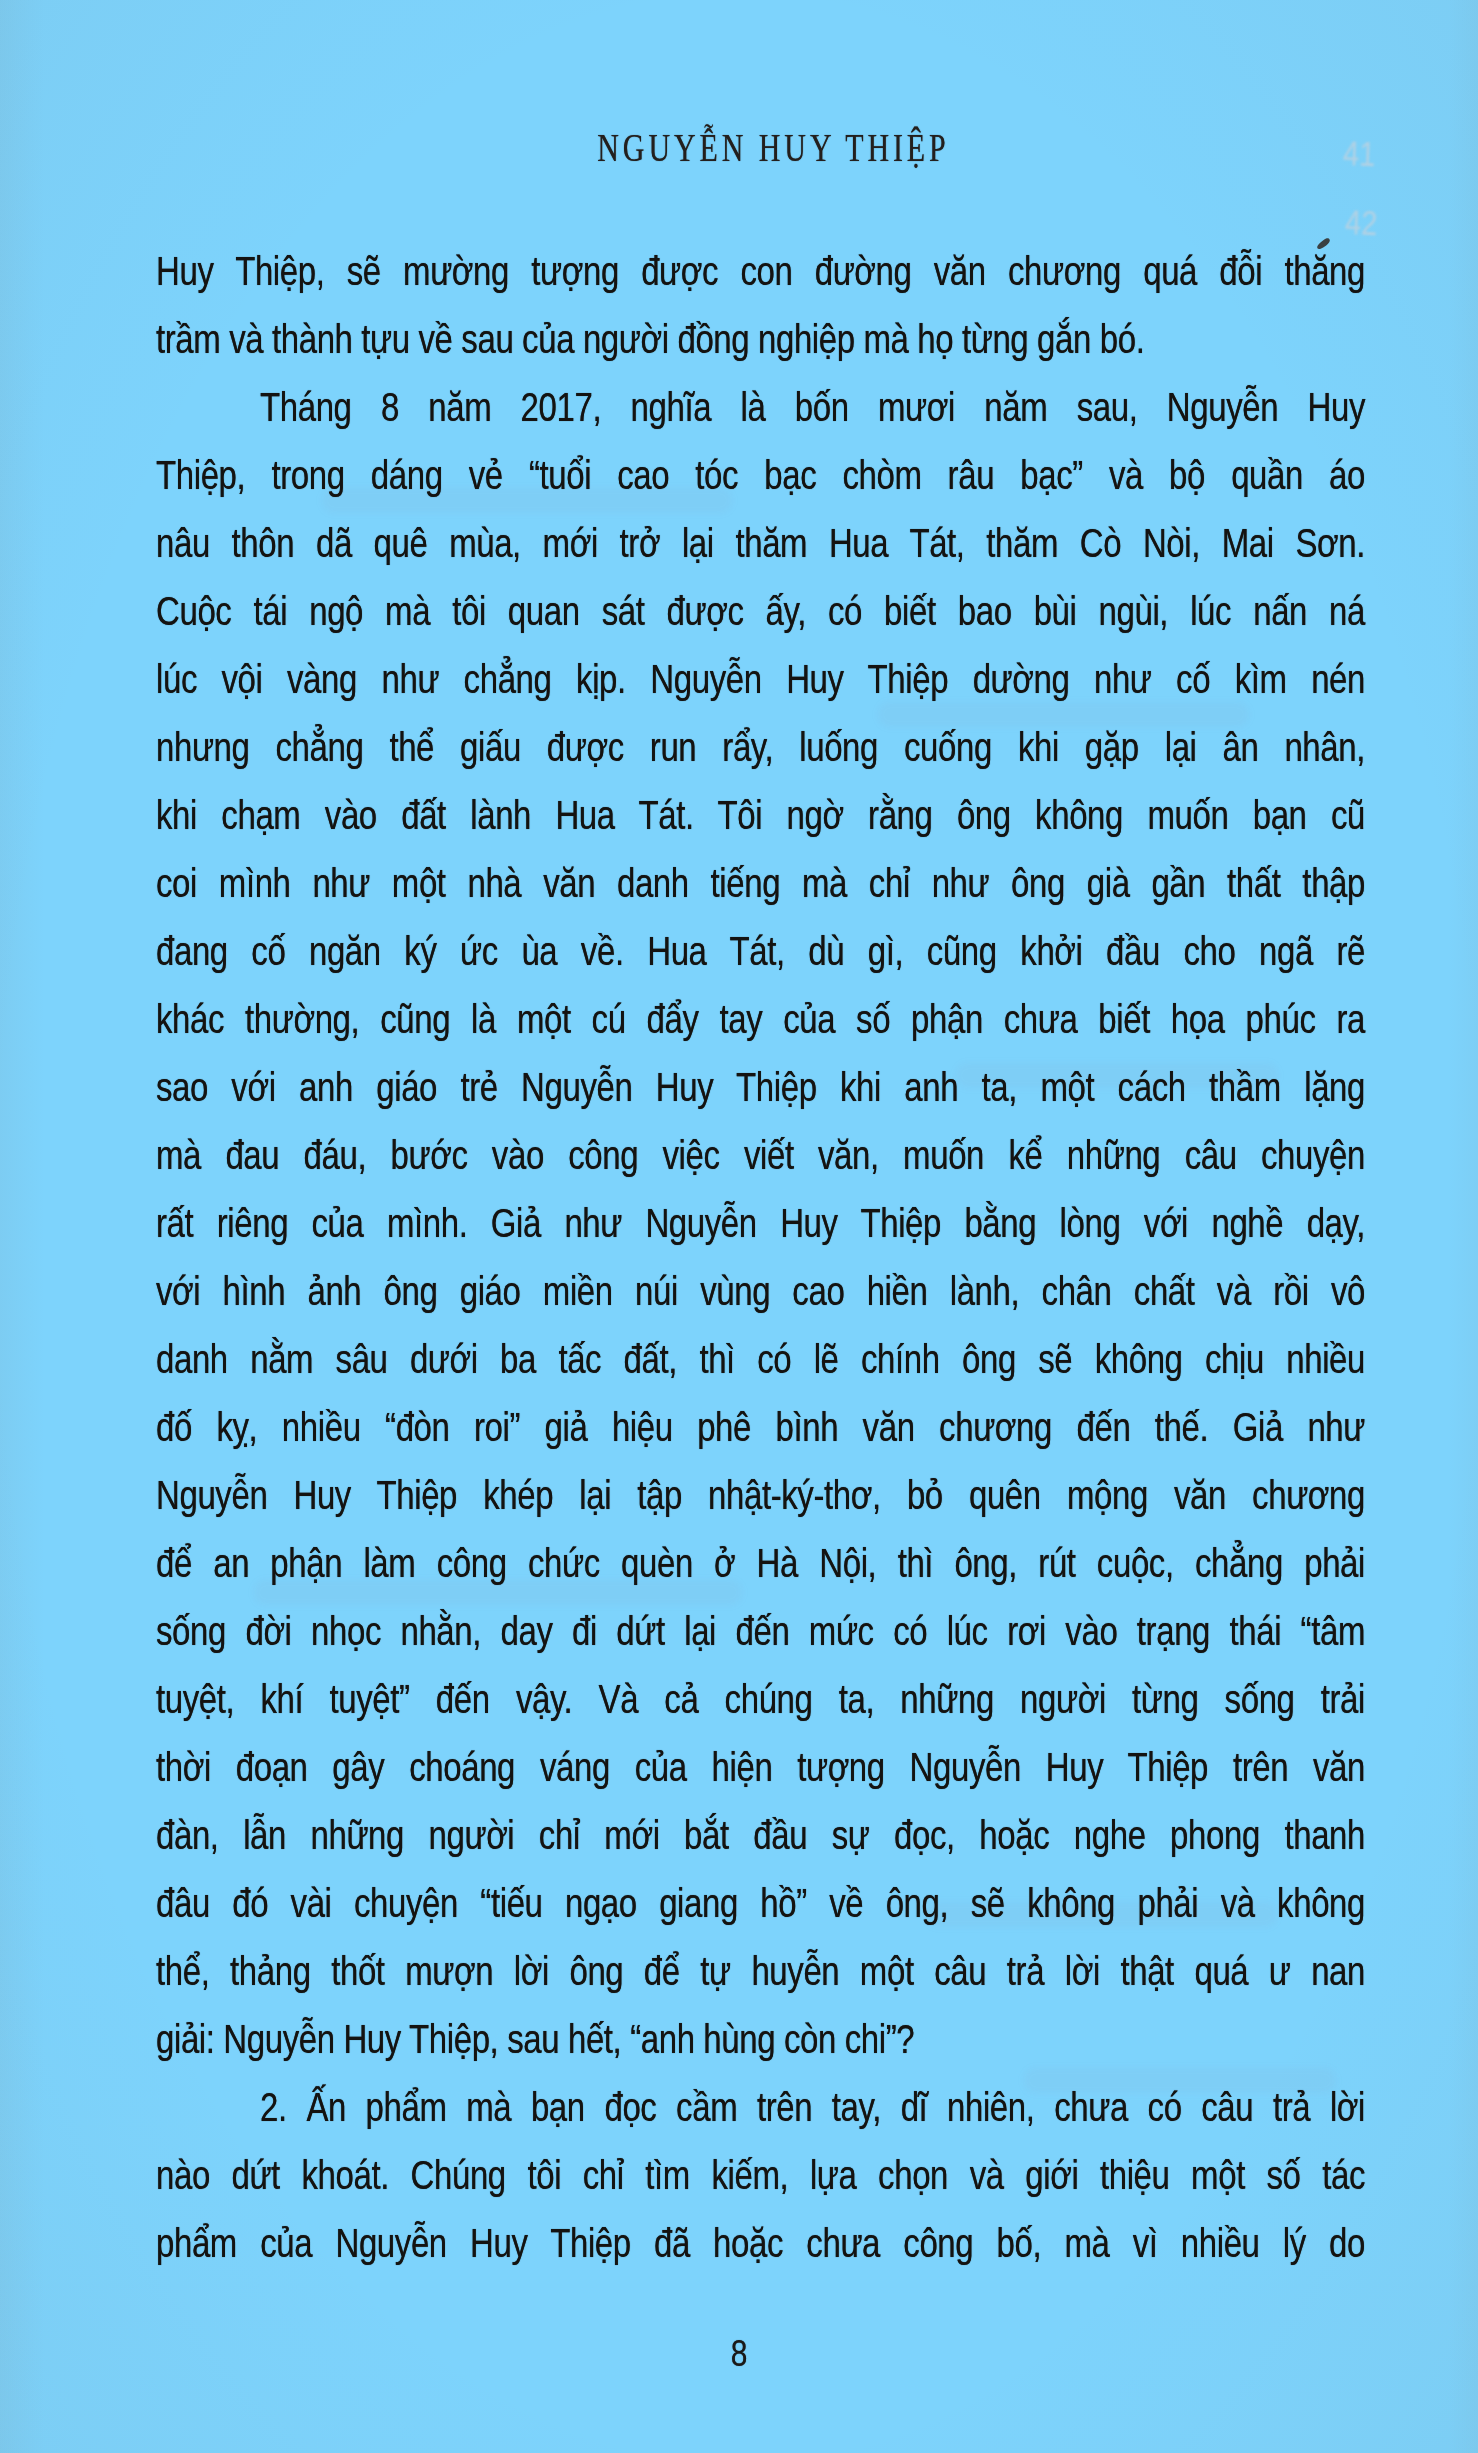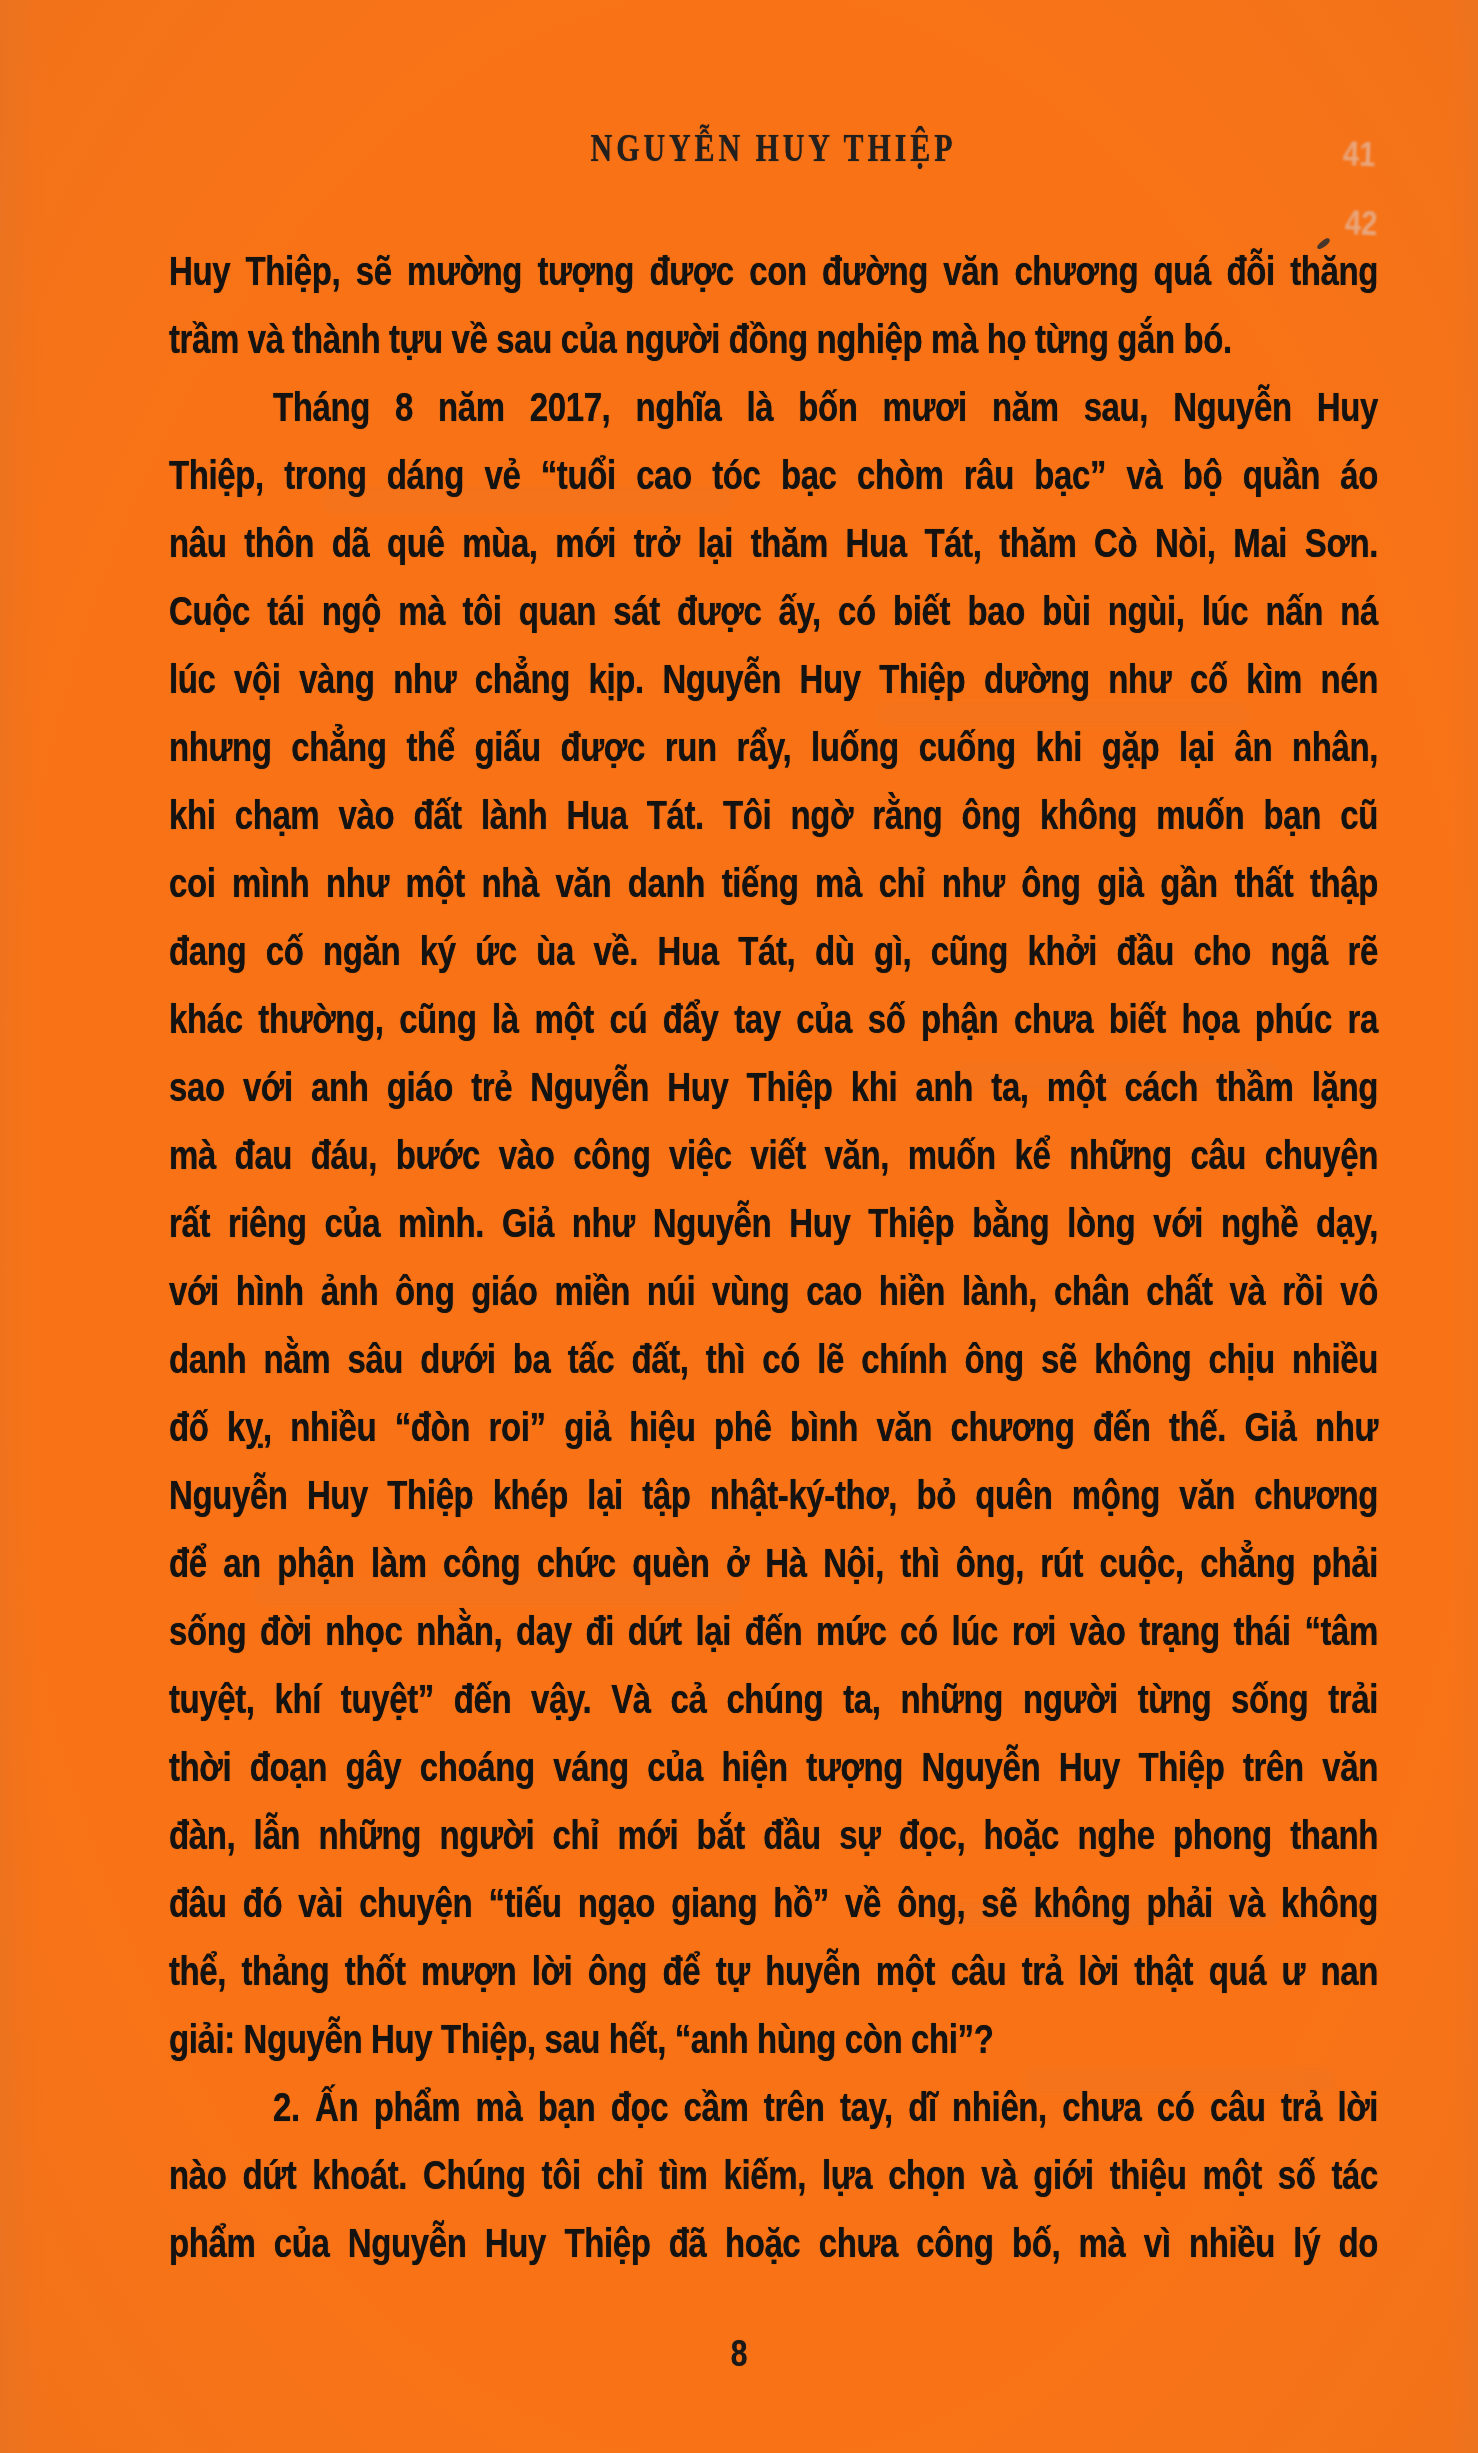--- a/index.html
+++ b/index.html
@@ -5,25 +5,24 @@
 <style>
   html, body {
     margin: 0;
     padding: 0;
     background: #e9e7e2;
   }
   .page {
     position: relative;
     width: 1478px;
     height: 2454px;
-    background: #f97316;
+    background: #7dd3fc;
     overflow: hidden;
     font-family: "Liberation Sans", sans-serif;
     color: #161513;
-    font-weight: bold;
   }
   
   .page::before {
     content: "";
     position: absolute;
     inset: 0;
     pointer-events: none;
     background:
       linear-gradient(90deg, rgba(120,115,110,0.07) 0%, rgba(120,115,110,0.0) 3%),
       linear-gradient(270deg, rgba(120,115,110,0.05) 0%, rgba(120,115,110,0.0) 2%),
@@ -38,21 +37,21 @@
     font-family: "Liberation Serif", serif;
     font-size: 30px;
     letter-spacing: 3.9px;
     color: #231f1d;
     transform: scaleY(1.35);
     transform-origin: 50% 50%;
     text-shadow: 0 0 0.8px rgba(35,31,29,0.8);
   }
   .body-text {
     position: absolute;
-    left: 169px;
+    left: 156px;
     top: 237px;
     width: 1209px;
   }
   .line {
     height: 68px;
     line-height: 68px;
     font-size: 33px;
     letter-spacing: -0.4px;
     text-align: justify;
     text-align-last: justify;

